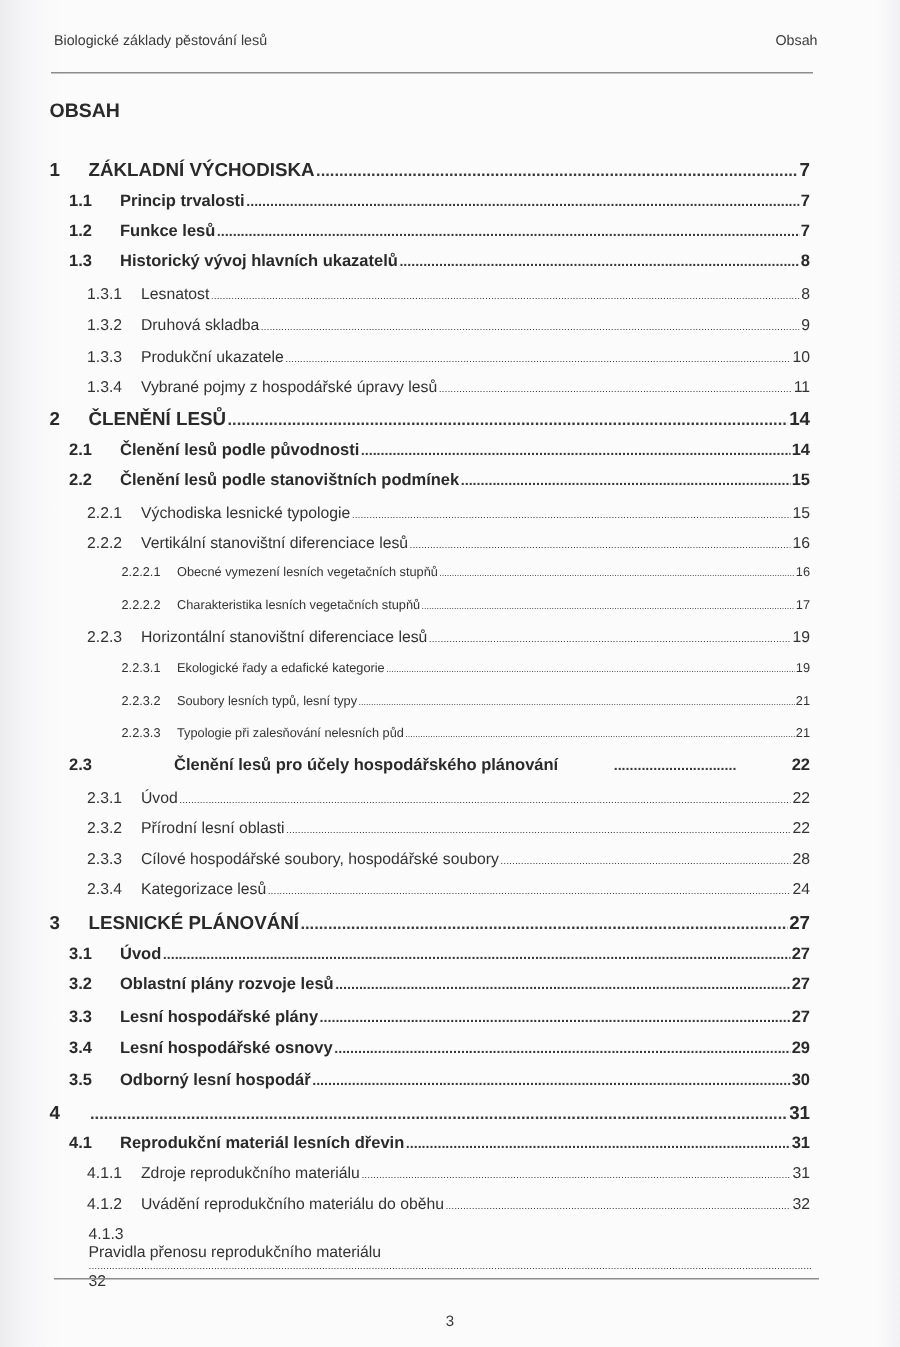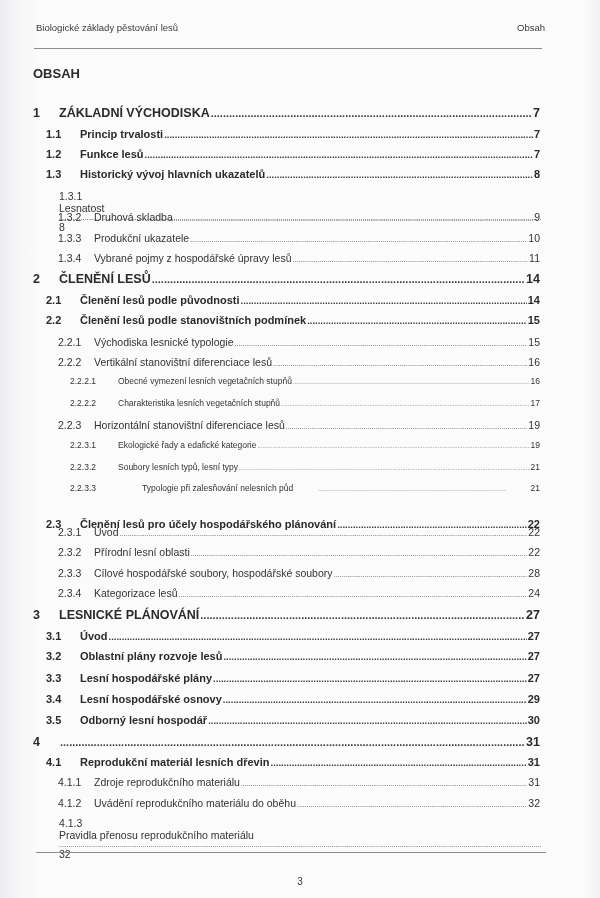--- a/index.html
+++ b/index.html
@@ -56,21 +56,21 @@
 
   .lvl2 { left: 46px; font-size: 11px; font-weight: bold; }
   .lvl2 .num { width: 34px; }
   .lvl2 .dots { font-weight: bold; font-size: 9.5px; }
 
   .lvl3 { left: 58px; font-size: 10.5px; font-weight: normal; color: #333; }
   .lvl3 .num { width 36px; width: 36px; }
   .lvl3 .dots { font-size: 7px; }
 
   .lvl4 { left: 70px; font-size: 8.5px; font-weight: normal; color: #333; }
-  .lvl4 .num { width: 48px; }
+  .lvl4 .num { width: 48px; text-align: center; }
   .lvl4 .dots { font-size: 6px; }
 
   .rule-bottom {
     position: absolute; left: 36px; width: 510px; top: 852px;
     height: 1px; background: #8c8c8c;
   }
   .folio {
     position: absolute; left: 0; width: 600px; top: 876px;
     text-align: center; font-size: 10px; color: #3a3a3a;
     font-family: "Liberation Sans", sans-serif;
@@ -106,21 +106,21 @@
         <span class="text">Funkce lesů</span>
         <span class="dots"></span>
         <span class="page-num">7</span>
       </div>
       <div class="entry lvl2" style="top: 66px;">
         <span class="num">1.3</span>
         <span class="text">Historický vývoj hlavních ukazatelů </span>
         <span class="dots"></span>
         <span class="page-num">8</span>
       </div>
-      <div class="entry lvl3" style="top: 88px; flex-direction: column;">
+      <div class="entry lvl3" style="top: 88px;">
         <span class="num">1.3.1</span>
         <span class="text">Lesnatost</span>
         <span class="dots"></span>
         <span class="page-num">8</span>
       </div>
       <div class="entry lvl3" style="top: 109px;">
         <span class="num">1.3.2</span>
         <span class="text">Druhová skladba </span>
         <span class="dots"></span>
         <span class="page-num">9</span>
@@ -190,27 +190,27 @@
         <span class="text">Ekologické řady a edafické kategorie</span>
         <span class="dots"></span>
         <span class="page-num">19</span>
       </div>
       <div class="entry lvl4" style="top: 360px;">
         <span class="num">2.2.3.2</span>
         <span class="text">Soubory lesních typů, lesní typy </span>
         <span class="dots"></span>
         <span class="page-num">21</span>
       </div>
-      <div class="entry lvl4" style="top: 381px; gap: 24px;">
+      <div class="entry lvl4" style="top: 381px;">
         <span class="num">2.2.3.3</span>
         <span class="text">Typologie při zalesňování nelesních půd </span>
         <span class="dots"></span>
         <span class="page-num">21</span>
       </div>
-      <div class="entry lvl2" style="top: 416px;">
+      <div class="entry lvl2" style="top: 402px; gap: 36px;">
         <span class="num">2.3</span>
         <span class="text">Členění lesů pro účely hospodářského plánování </span>
         <span class="dots"></span>
         <span class="page-num">22</span>
       </div>
       <div class="entry lvl3" style="top: 424px;">
         <span class="num">2.3.1</span>
         <span class="text">Úvod</span>
         <span class="dots"></span>
         <span class="page-num">22</span>

